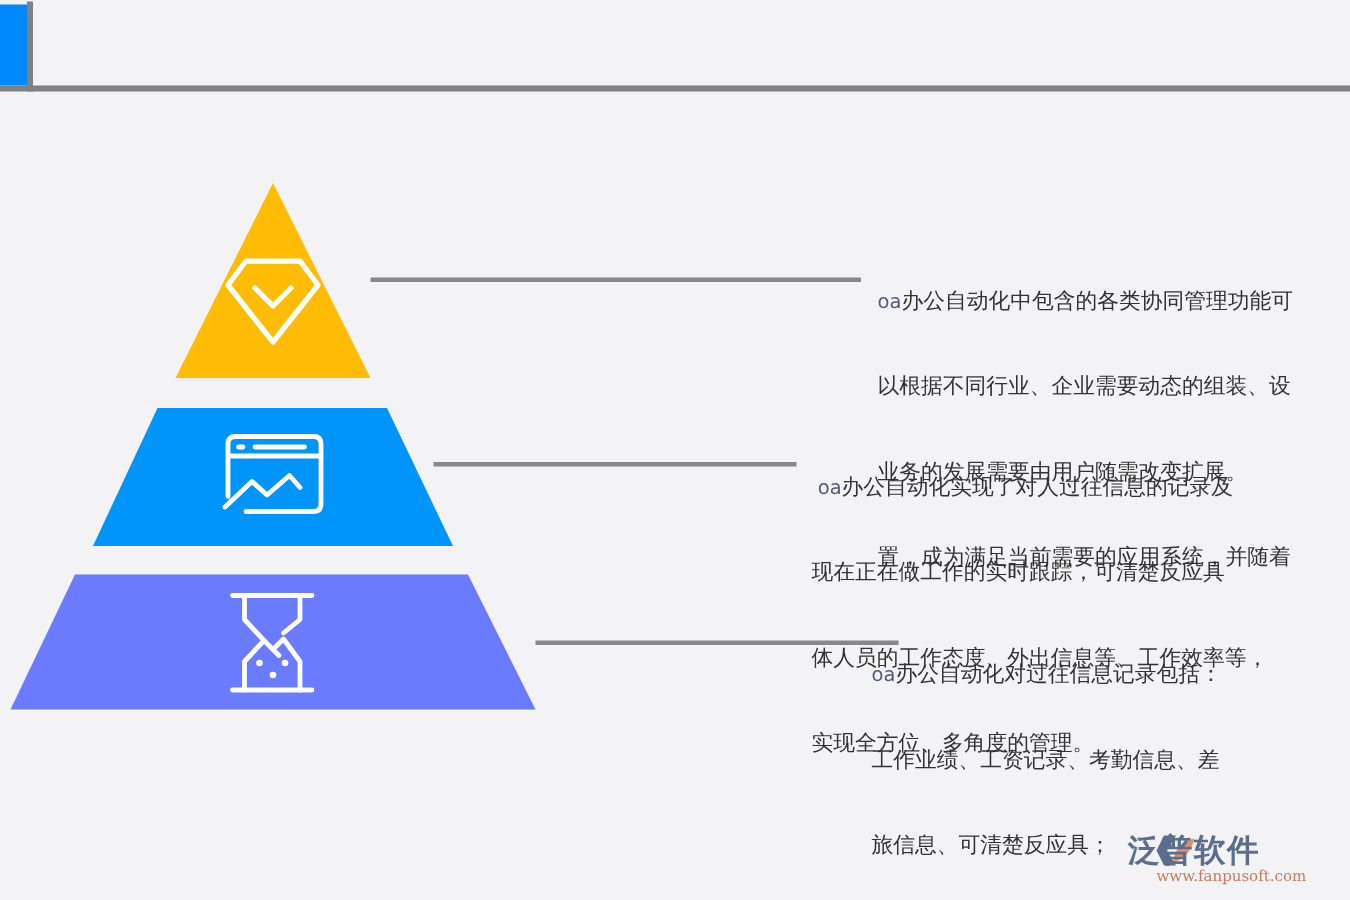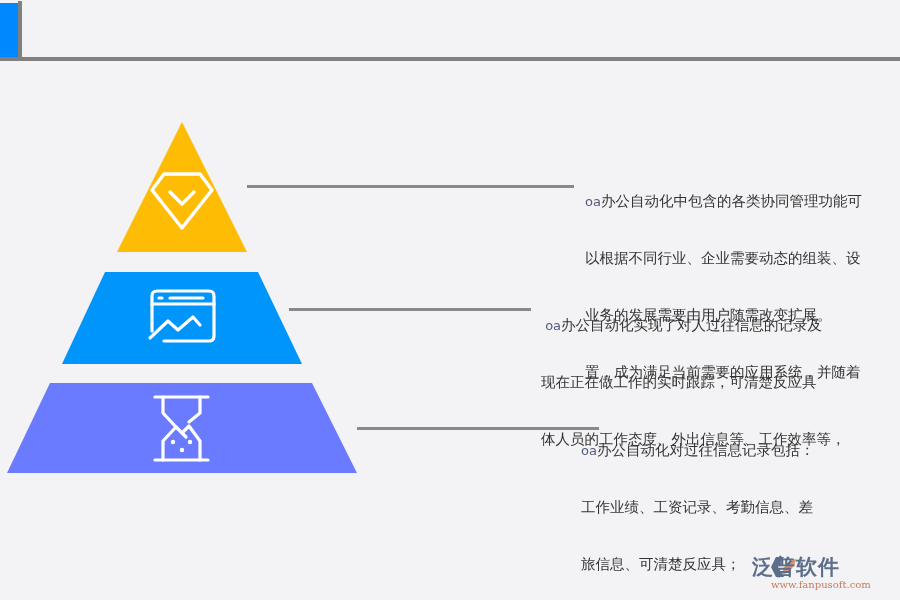--- a/index.html
+++ b/index.html
@@ -73,20 +73,21 @@
   <div><span class="oa">oa</span><span>办公自动化中包含的各类协同管理功能可</span></div>
   <div>以根据不同行业、企业需要动态的组装、设</div>
   <div>业务的发展需要由用户随需改变扩展。</div>
   <div>置，成为满足当前需要的应用系统，并随着</div>
 </div>
 
 <div class="abs desc" style="left:541px; top:278px;">
   <div><span class="oa"> oa</span><span>办公自动化实现了对人过往信息的记录及</span></div>
   <div>现在正在做工作的实时跟踪，可清楚反应具</div>
   <div>体人员的工作态度、外出信息等、工作效率等，</div>
+  <div>实现全方位、多角度的管理。</div>
 </div>
 
 <div class="abs desc" style="left:581px; top:403px;">
   <div><span class="oa">oa</span><span>办公自动化对过往信息记录包括：</span></div>
   <div>工作业绩、工资记录、考勤信息、差</div>
   <div>旅信息、可清楚反应具；</div>
 </div>
 
 <svg class="abs" style="left:770px; top:555px;" width="28" height="24" viewBox="0 0 28 24">
   <polygon points="6,2 14,2 8,12 14,22 6,22 1,12" fill="#5b6e8c"></polygon>

